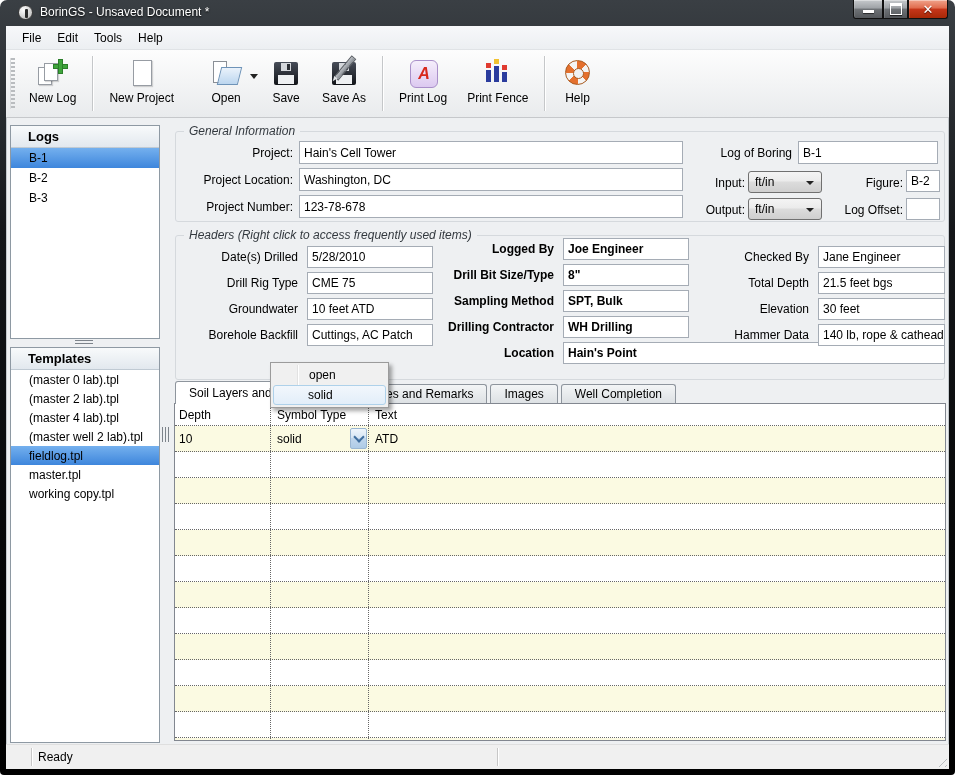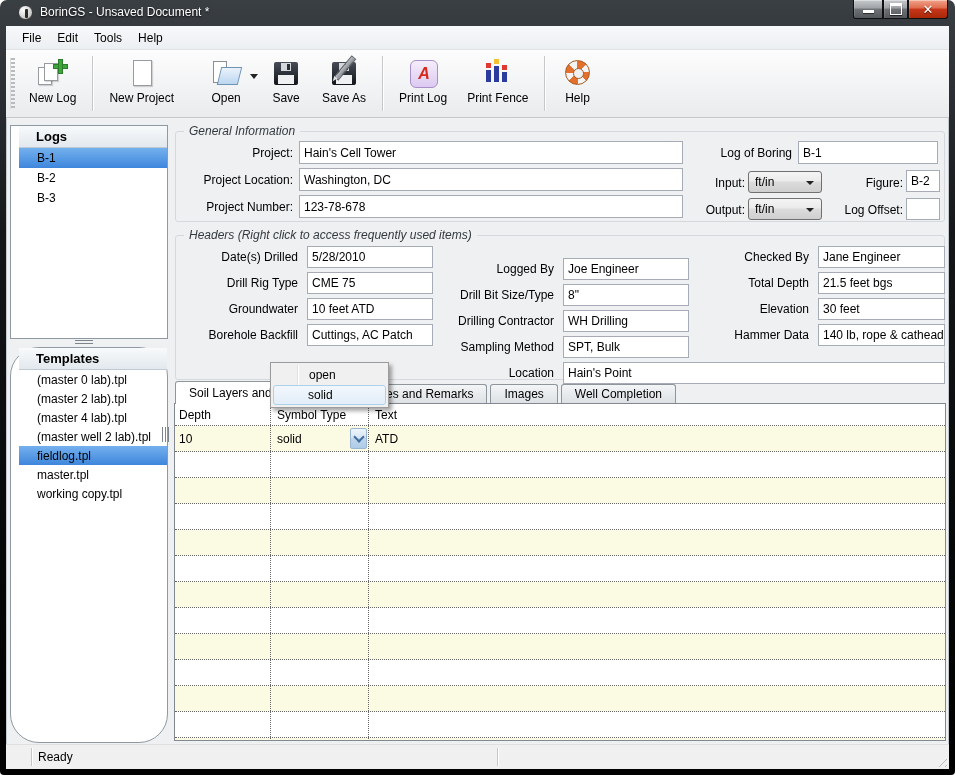--- a/index.html
+++ b/index.html
@@ -40,21 +40,21 @@
   .floppy .shutter{position:absolute;left:7px;top:1px;width:10px;height:8px;background:#d4d7db;}
   .floppy .slot{position:absolute;left:13px;top:2px;width:3px;height:6px;background:#2a2d33;}
   .floppy .label{position:absolute;left:4px;bottom:1px;width:16px;height:9px;background:#eef0f2;}
   .pencil{position:absolute;left:14px;top:-3px;width:4px;height:26px;background:linear-gradient(90deg,#b9bdc2,#888d93);transform:rotate(40deg);border:1px solid #5d6167;}
   .pencil:after{content:"";position:absolute;left:-1px;bottom:-5px;border-left:2px solid transparent;border-right:2px solid transparent;border-top:5px solid #e0e3e6;}
   .pdf{position:absolute;left:3px;top:3px;width:26px;height:26px;border-radius:6px;background:linear-gradient(#f5eefb,#dcc9f0);border:1px solid #a98fc9;display:flex;align-items:center;justify-content:center;font-style:italic;font-weight:bold;font-size:16px;color:#d8281b;}
   .fence b{position:absolute;display:block;}
   .ring{position:absolute;left:4px;top:3px;width:25px;height:25px;border-radius:50%;background:conic-gradient(#e4702e 0 45deg,#f4f4f4 45deg 90deg,#e4702e 90deg 135deg,#f4f4f4 135deg 180deg,#e4702e 180deg 225deg,#f4f4f4 225deg 270deg,#e4702e 270deg 315deg,#f4f4f4 315deg);border:1px solid #a85a20;box-sizing:border-box;}
   .ring:after{content:"";position:absolute;left:7px;top:7px;width:9px;height:9px;border-radius:50%;background:#f0f1f3;border:1px solid #a85a20;}
   
-  .panel{position:absolute;background:#fff;border:1px solid #8e99a3;padding-left:8px;}
+  .panel{position:absolute;background:#fff;border:1px solid #8e99a3;}
   .panel-header{height:21px;background:linear-gradient(#f8fafb,#e2e8ee);border-bottom:1px solid #c0cad3;display:flex;align-items:center;padding-left:17px;font-weight:bold;font-size:13px;}
   .list-item{height:19px;display:flex;align-items:center;padding-left:18px;white-space:nowrap;overflow:hidden;}
   .logs-list .list-item{height:20px;}
   .list-item.selected{background:linear-gradient(var(--selection_light,#74b0ee),var(--selection,#3e86dc));}
   .h-splitter{position:absolute;left:10px;top:337px;width:148px;height:10px;display:flex;align-items:center;justify-content:center;}
   .h-splitter i{width:18px;height:5px;background:repeating-linear-gradient(180deg,#7d848b 0 1px,transparent 1px 2.5px);}
   .v-grip{position:absolute;left:162px;top:427px;width:8px;height:15px;background:repeating-linear-gradient(90deg,#7d848b 0 1px,transparent 1px 3px);}
   
   .groupbox{position:absolute;border:1px solid #d5d9dd;border-radius:3px;}
   .legend{position:absolute;top:-8px;left:8px;background:#EEF0F2;padding:0 5px;font-style:italic;color:#33393f;white-space:nowrap;}
@@ -217,21 +217,21 @@
     <div class="list-item selected">B-1</div>
         <div class="list-item">B-2</div>
         <div class="list-item">B-3</div>
       </div>
   </div>
 
   <div class="h-splitter">
       <i></i>
     </div>
 
-  <div class="panel" style="left:10px;top:347px;width:148px;height:394px;border-radius:29px;">
+  <div class="panel" style="left:10px;top:347px;width:148px;height:394px;">
     <div class="panel-header">
         <span>Templates</span>
       </div>
     <div class="tpl-list">
 
     <div class="list-item">(master 0 lab).tpl</div>
         <div class="list-item">(master 2 lab).tpl</div>
         <div class="list-item">(master 4 lab).tpl</div>
         <div class="list-item">(master well 2 lab).tpl</div>
         <div class="list-item selected">fieldlog.tpl</div>
@@ -298,40 +298,40 @@
         <div class="hrow">
           <div class="lbl">Groundwater</div>
           <div class="tb">10 feet ATD</div>
         </div>
 
         <div class="hrow">
           <div class="lbl">Borehole Backfill</div>
           <div class="tb">Cuttings, AC Patch</div>
         </div>
       </div>
-    <div class="hcol hcol2" style="left:255px;top:20px;">
+    <div class="hcol hcol2" style="left:255px;top:0;font-weight:bold;">
 
         <div class="hrow">
           <div class="lbl">Logged By</div>
           <div class="tb">Joe Engineer</div>
         </div>
 
         <div class="hrow">
           <div class="lbl">Drill Bit Size/Type</div>
           <div class="tb">8"</div>
         </div>
 
         <div class="hrow">
+          <div class="lbl">Sampling Method</div>
+          <div class="tb">SPT, Bulk</div>
+        </div>
+
+        <div class="hrow">
           <div class="lbl">Drilling Contractor</div>
           <div class="tb">WH Drilling</div>
-        </div>
-
-        <div class="hrow">
-          <div class="lbl">Sampling Method</div>
-          <div class="tb">SPT, Bulk</div>
         </div>
 
         <div class="hrow wide">
           <div class="lbl">Location</div>
           <div class="tb">Hain's Point</div>
         </div>
       </div>
     <div class="hcol hcol3" style="left:510px;top:8px;">
 
         <div class="hrow">

